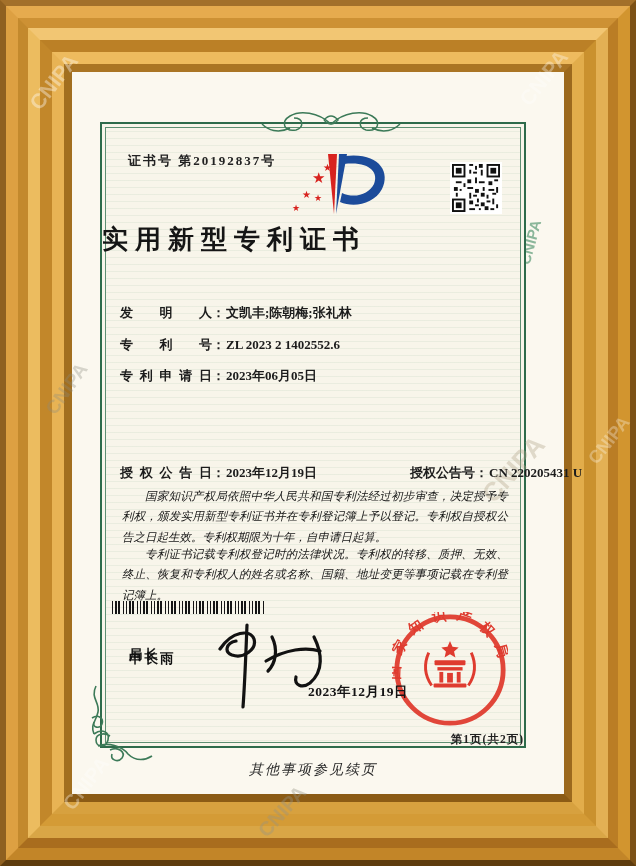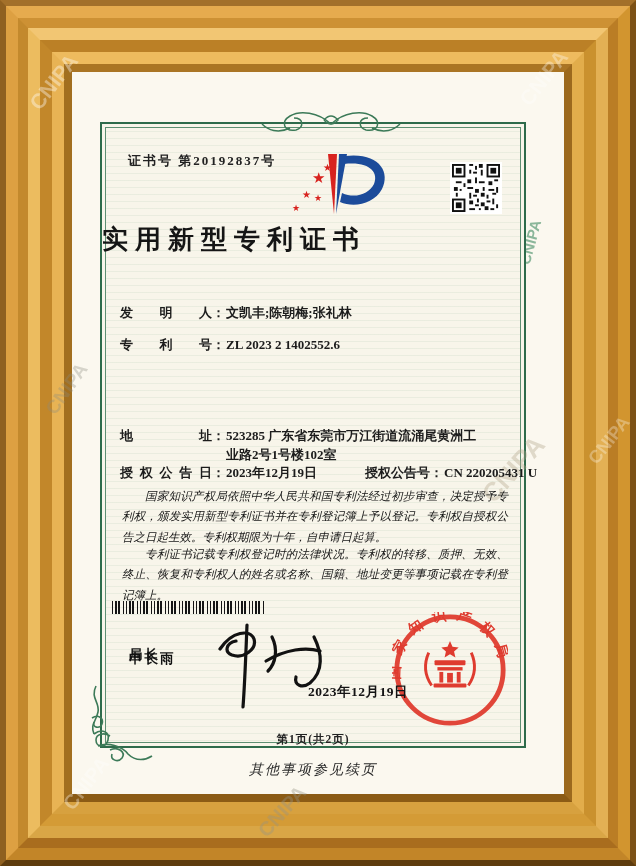--- a/index.html
+++ b/index.html
@@ -30,35 +30,35 @@
   .cert-no { position:absolute; left:26px; top:28px; font-size:13px; font-weight:bold; letter-spacing:2px; color:#222; }
   .logo { position:absolute; left:176px; top:26px; width:118px; height:74px; }
   .qr { position:absolute; left:348px; top:38px; width:52px; height:52px; background:#fff; padding:2px; box-sizing:border-box; }
   .title { position:absolute; left:0; top:98px; width:100%; text-align:left; font-size:26px; font-weight:bold; letter-spacing:7px; color:#151515; }
 
   .row { position:absolute; left:18px; width:392px; font-size:13px; color:#1c1c1c; font-weight:bold; }
   .row .lab { display:inline-block; width:92px; text-align:justify; text-align-last:justify; vertical-align:top; }
   .row .colon { display:inline-block; width:14px; vertical-align:top; }
   .row .val { display:inline-block; width:272px; vertical-align:top; line-height:1.45; }
   .row .pair2 { position:absolute; left:245px; top:0; white-space:nowrap; }
-  .row .lab2 { display:inline-block; }
+  .row .lab2 { display:inline-block;margin-left:45px; }
 
   .para { position:absolute; left:20px; width:386px; font-size:11.5px; line-height:1.78; color:#161616;
           text-align:justify; text-indent:2em; font-style:italic; font-weight:500; }
 
   .barcode { position:absolute; left:10px; top:477px; width:152px; height:13px;
     background:repeating-linear-gradient(90deg,#151515 0 1px, transparent 1px 3px, #151515 3px 5px, transparent 5px 6px, #151515 6px 8px, transparent 8px 11px, #151515 11px 12px, transparent 12px 14px); }
 
   .signer { position:absolute; left:27px; font-size:13.5px; font-weight:bold; color:#111; font-family:"Liberation Sans", sans-serif; letter-spacing:2px;text-align:right; }
   .signature { position:absolute; left:100px; top:495px; width:155px; height:95px; }
 
   .seal { position:absolute; left:290px; top:488px; width:116px; height:116px; opacity:.92; }
   .seal-date { position:absolute; left:0; top:71px; width:100%; text-align:center; font-size:13.5px; font-weight:bold; color:#141414; letter-spacing:.5px; }
 
-  .page-no { position:absolute; left:0; top:608px; width:100%; text-align:center; font-size:11.5px; font-weight:bold; color:#222; letter-spacing:1px; }
+  .page-no { position:absolute; left:0; top:608px; width:100%; text-align:right; font-size:11.5px; font-weight:bold; color:#222; letter-spacing:1px; }
   .cont-note { position:absolute; left:313px; top:761px; transform:translateX(-50%); font-size:14px; color:#2a2a2a; font-style:italic; letter-spacing:2px; }
 
   .flourish { position:absolute; pointer-events:none; }
   .fl-top { left:260px; top:108px; width:142px; height:32px; }
   .fl-bl { left:84px; top:682px; width:68px; height:80px; }
 
   .wm { position:absolute; font-family:"Liberation Sans", sans-serif; font-weight:bold; pointer-events:none; white-space:nowrap; }
   .wm1 { left:22px;  top:70px;  font-size:21px; color:rgba(255,255,255,.38); transform:rotate(-52deg); }
   .wm2 { left:512px; top:66px;  font-size:21px; color:rgba(255,255,255,.34); transform:rotate(-52deg); }
   .wm3 { left:38px;  top:378px; font-size:19px; color:rgba(140,140,128,.33); transform:rotate(-55deg); }
@@ -164,22 +164,22 @@
     </svg>
 
     <div class="title">实用新型专利证书</div>
 
     <div class="row" style="top:180px">
       <span class="lab">发明人</span><span class="colon">：</span><span class="val">文凯丰;陈朝梅;张礼林</span>
     </div>
     <div class="row" style="top:212px">
       <span class="lab">专利号</span><span class="colon">：</span><span class="val">ZL 2023 2 1402552.6</span>
     </div>
-    <div class="row" style="top:303px">
-      <span class="lab">地址</span><span class="colon">：</span><span class="val" style="width:258px">523285 广东省东莞市万江街道流涌尾黄洲工业路2号1号楼102室</span>
+    <div class="row" style="top:243px">
+      <span class="lab">专利申请日</span><span class="colon">：</span><span class="val">2023年06月05日</span>
     </div>
     <div class="row" style="top:340px">
       <span class="lab">授权公告日</span><span class="colon">：</span><span class="val" style="width:120px">2023年12月19日</span>
       <span class="pair2"><span class="lab2">授权公告号</span><span class="colon">：</span><span>CN 220205431 U</span></span>
     </div>
 
     <div class="para" style="top:420px">专利证书记载专利权登记时的法律状况。专利权的转移、质押、无效、终止、恢复和专利权人的姓名或名称、国籍、地址变更等事项记载在专利登记簿上。</div>
     <div class="para" style="top:362px">国家知识产权局依照中华人民共和国专利法经过初步审查，决定授予专利权，颁发实用新型专利证书并在专利登记簿上予以登记。专利权自授权公告之日起生效。专利权期限为十年，自申请日起算。</div>
 
     <div class="barcode"></div>

